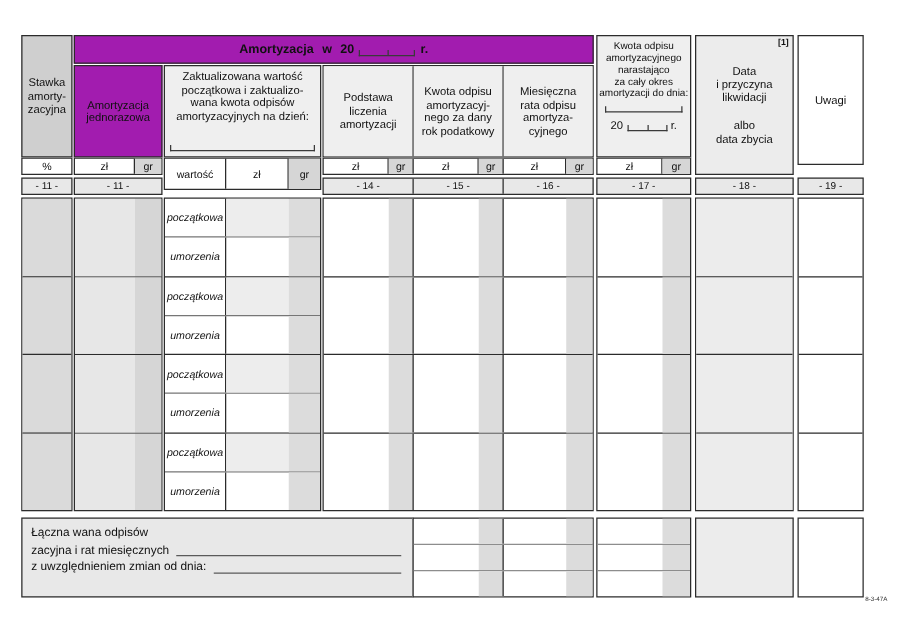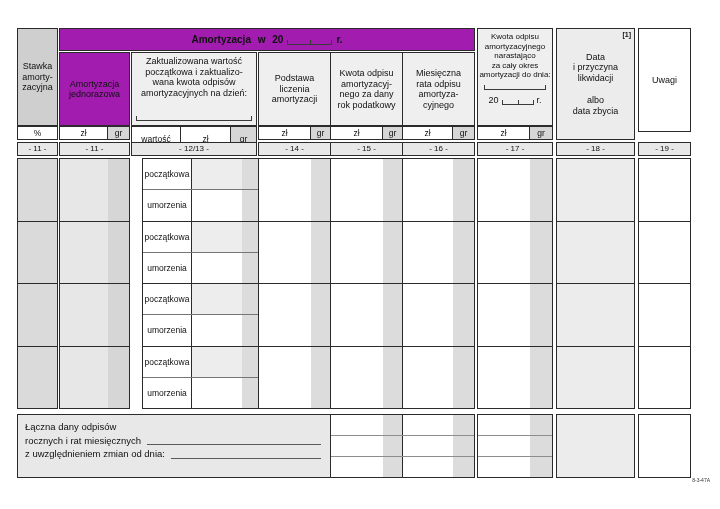--- a/index.html
+++ b/index.html
@@ -173,23 +173,20 @@
         <span>gr</span>
       </div>
   </div>
 
   <div class="cell ctr fs8 bg-num" style="left:17px;top:142px;width:41px;height:14px;">
       <span>- 11 -</span>
     </div>
   <div class="cell ctr fs8 bg-num" style="left:59px;top:142px;width:71px;height:14px;">
       <span>- 11 -</span>
     </div>
-  <div class="cell ctr fs8 bg-num" style="left:131px;top:142px;width:126px;height:14px;">
-      <span>- 12/13 -</span>
-    </div>
   <div class="cell bg-num" style="left:258px;top:142px;width:217px;height:14px;display:flex;">
     <div class="h brr fs8" style="width:72px;">
         <span>- 14 -</span>
       </div>
     <div class="h brr fs8" style="width:72px;">
         <span>- 15 -</span>
       </div>
     <div class="h fs8" style="flex:1;">
         <span>- 16 -</span>
       </div>
@@ -227,21 +224,21 @@
           <div class="h c11zl" style="width:48px;"></div>
           <div class="h c11gr" style="flex:1;"></div>
         </div>
       <div class="r">
           <div class="h c11zl" style="width:48px;"></div>
           <div class="h c11gr" style="flex:1;"></div>
         </div>
     </div>
   </div>
 
-  <div class="cell" style="left:142px;top:158px;width:126px;height:251px;">
+  <div class="cell" style="left:131px;top:158px;width:126px;height:251px;font-style:italic;">
     <div class="vrows">
       <div class="r bbl">
         <div class="h brr fs85" style="width:49px;">
             <span>początkowa</span>
           </div>
         <div class="h valgray" style="width:50px;"></div>
         <div class="h stripe" style="flex:1;"></div>
       </div>
       <div class="r bb">
         <div class="h brr fs85" style="width:49px;">
@@ -365,23 +362,23 @@
   <div class="cell" style="left:638px;top:158px;width:53px;height:251px;">
     <div class="vrows">
       <div class="r bb"></div>
       <div class="r bb"></div>
       <div class="r bb"></div>
       <div class="r"></div>
     </div>
   </div>
 
   <div class="cell bg-num sumlabel" style="left:17px;top:414px;width:314px;height:64px;">
-    <div>Łączna dany odpisów</div>
+    <div>Łączna wana odpisów</div>
     <div class="sumline">
-      <span>rocznych i rat miesięcznych</span>
+      <span>zacyjna i rat miesięcznych</span>
       <span class="underline-fill"></span>
     </div>
     <div class="sumline">
       <span>z uwzględnieniem zmian od dnia:</span>
       <span class="underline-fill"></span>
     </div>
   </div>
   <div class="cell" style="left:330px;top:414px;width:145px;height:64px;">
     <div class="vrows">
       <div class="r bbg">

